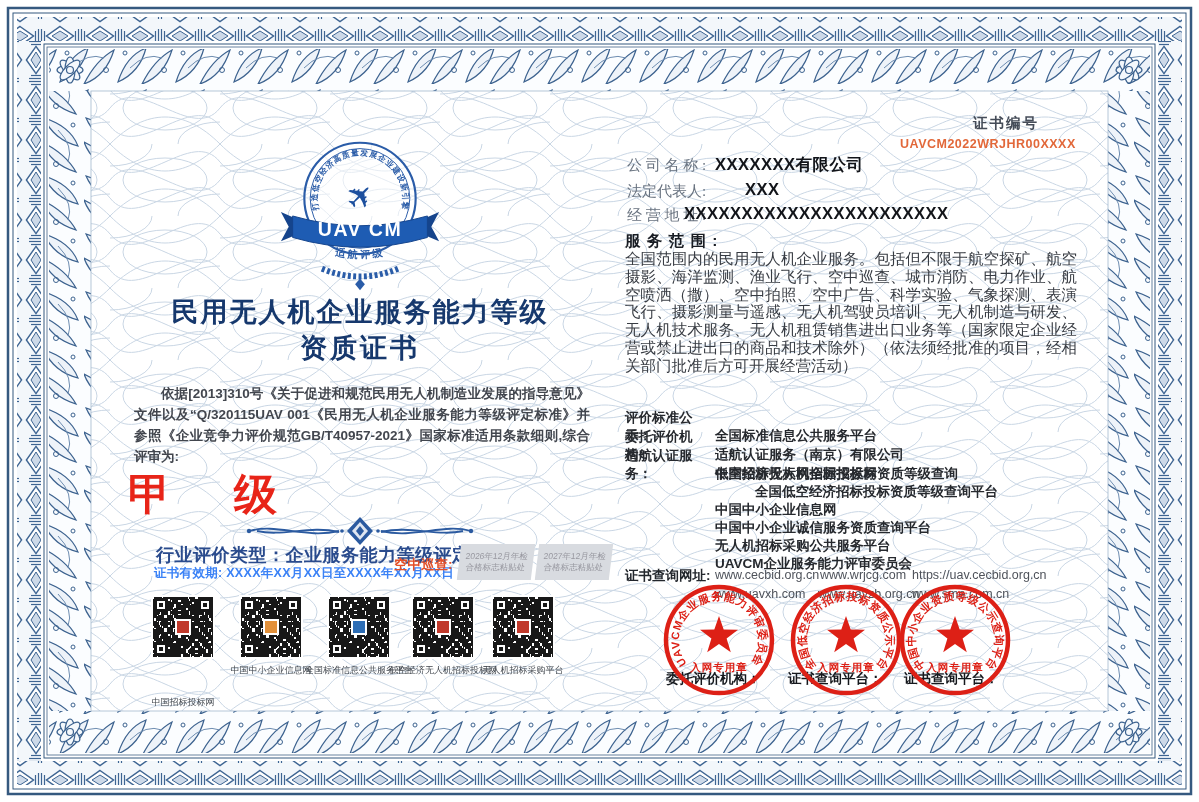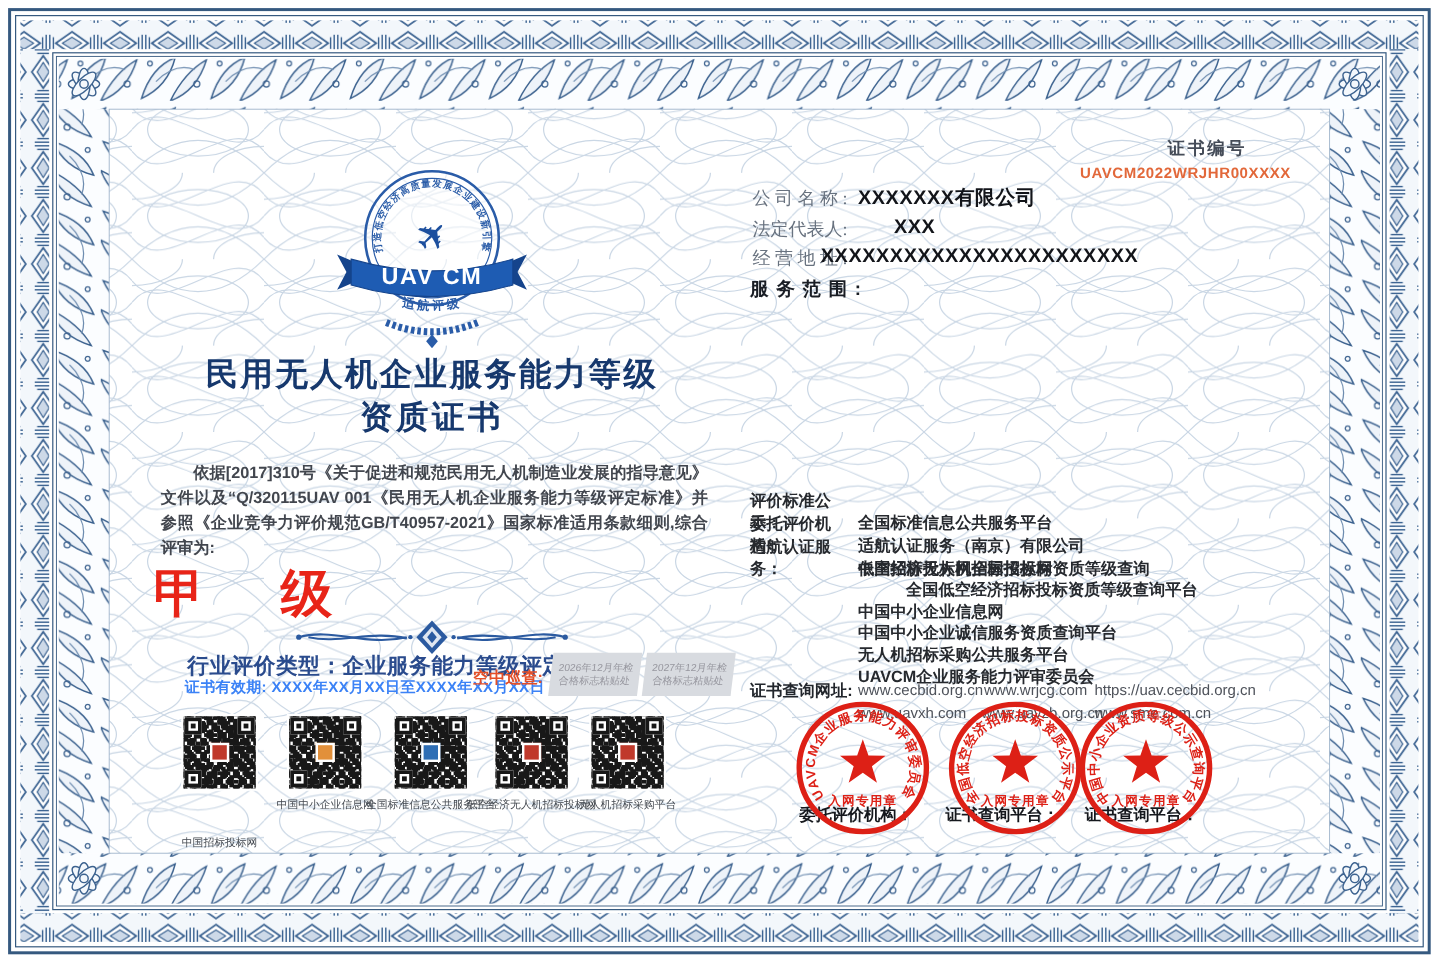--- a/index.html
+++ b/index.html
@@ -192,21 +192,21 @@
     <text font-size="10.5" font-weight="bold" fill="#2a5ca8" letter-spacing="2.5">
       <textPath href="#logo-tag-path" startOffset="50%" text-anchor="middle">适航评级</textPath>
     </text>
     <path d="M46,140 Q85,156 124,140" fill="none" stroke="#2a5ca8" stroke-width="6" stroke-dasharray="3 2.5"></path>
     <path d="M80,156 L85,150 L90,156 L85,162 Z" fill="#2a5ca8"></path>
   </svg>
 
   <div class="abs title1">民用无人机企业服务能力等级</div>
   <div class="abs title2">资质证书</div>
 
-  <div class="abs basis">依据[2017]310号《关于促进和规范民用无人机制造业发展的指导意见》文件以及“Q/320115UAV 001《民用无人机企业服务能力等级评定标准》并参照《企业竞争力评价规范GB/T40957-2021》国家标准适用条款细则,综合评审为:</div>
+  <div class="abs basis">依据[2013]310号《关于促进和规范民用无人机制造业发展的指导意见》文件以及“Q/320115UAV 001《民用无人机企业服务能力等级评定标准》并参照《企业竞争力评价规范GB/T40957-2021》国家标准适用条款细则,综合评审为:</div>
 
   <div class="abs grade">甲　级</div>
 
   <svg class="abs flourish" viewBox="0 0 234 32">
     <g fill="none" stroke="#2b5aa0" stroke-width="1.8">
       <path d="M6,16 C34,8 62,24 96,16"></path>
       <path d="M14,16 C40,22 66,10 96,17"></path>
       <path d="M228,16 C200,8 172,24 138,16"></path>
       <path d="M220,16 C194,22 168,10 138,17"></path>
     </g>
@@ -277,20 +277,21 @@
   <div class="abs certno">UAVCM2022WRJHR00XXXX</div>
 
   <div class="abs flabel lab1">公 司 名 称 :</div>
   <div class="abs fval val1">XXXXXXX有限公司</div>
   <div class="abs flabel lab2">法定代表人:</div>
   <div class="abs fval val2">XXX</div>
   <div class="abs flabel lab3">经 营 地 址 :</div>
   <div class="abs fval val3">XXXXXXXXXXXXXXXXXXXXXXX</div>
 
   <div class="abs scope-label">服 务 范 围 :</div>
+  <div class="abs scope-text">全国范围内的民用无人机企业服务。包括但不限于航空探矿、航空摄影、海洋监测、渔业飞行、空中巡查、城市消防、电力作业、航空喷洒（撒）、空中拍照、空中广告、科学实验、气象探测、表演飞行、摄影测量与遥感、无人机驾驶员培训、无人机制造与研发、无人机技术服务、无人机租赁销售进出口业务等（国家限定企业经营或禁止进出口的商品和技术除外）（依法须经批准的项目，经相关部门批准后方可开展经营活动）</div>
 
   <div class="abs irow rowA">
     <span class="ilabel">评价标准公示：</span><span>全国标准信息公共服务平台</span>
   </div>
   <div class="abs irow rowB">
     <span class="ilabel">委托评价机构：</span><span>适航认证服务（南京）有限公司</span>
   </div>
   <div class="abs irow rowC">
     <span class="ilabel">适航认证服务：</span><span>中国招标投标网全国招投标资质等级查询</span>
   </div>

